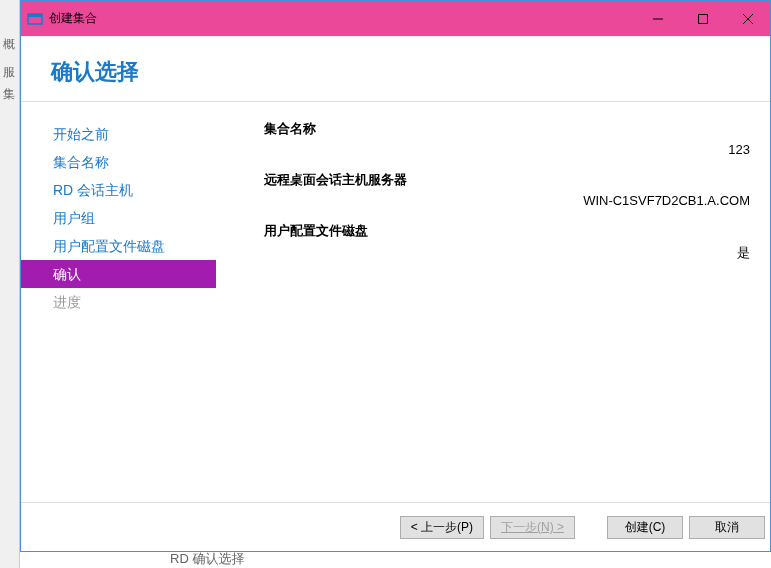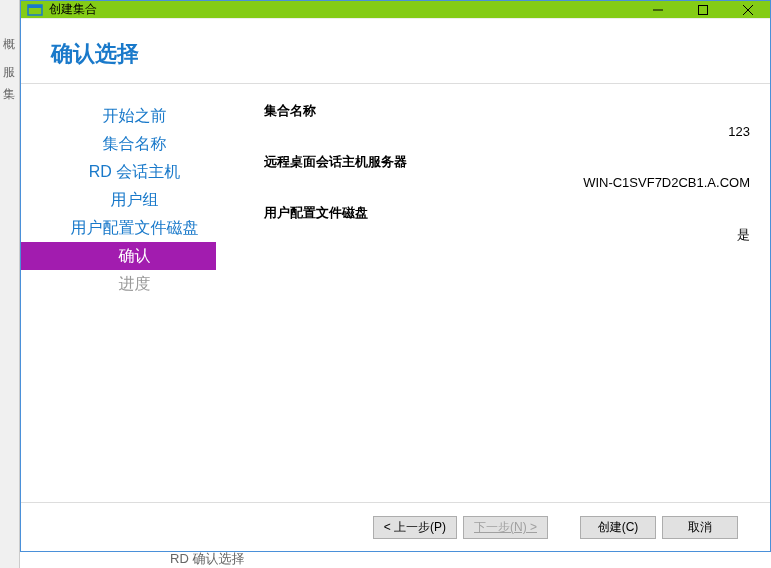--- a/index.html
+++ b/index.html
@@ -30,22 +30,22 @@
 .dialog {
   position: absolute;
   left: 20px;
   top: 0;
   width: 751px;
   height: 552px;
   background: #fff;
   border: 1px solid #4a90d9;
 }
 .titlebar {
-  height: 18px;
-  background: #84cc16;
+  height: 36px;
+  background: #ec4899;
   display: flex;
   align-items: center;
   padding-left: 6px;
   border-bottom: 1px solid #eee;
 }
 .titlebar-icon {
   width: 16px; height: 16px;
   margin-right: 6px;
   display: inline-flex;
   align-items: center;
@@ -81,25 +81,24 @@
 .content {
   display: flex;
   height: 406px;
 }
 .sidebar {
   width: 195px;
   padding-top: 18px;
 }
 .step {
   padding: 4px 0 4px 32px;
-  font-size: 16px;
+  font-size: 14px;
   color: #1979ca;
   cursor: pointer;
   line-height: 20px;
-  text-align: center;
 }
 .step.active {
   background: #a21caf;
   color: #fff;
 }
 .step.disabled {
   color: #999;
   cursor: default;
 }
 .main {
@@ -121,21 +120,21 @@
 .footer {
   position: absolute;
   bottom: 0;
   left: 0;
   right: 0;
   height: 49px;
   border-top: 1px solid #ddd;
   display: flex;
   justify-content: flex-end;
   align-items: center;
-  padding-right: 32px;
+  padding-right: 5px;
   gap: 6px;
 }
 .btn {
   min-width: 76px;
   height: 23px;
   font-size: 12px;
   border: 1px solid #adadad;
   background: #e1e1e1;
   color: #000;
   cursor: pointer;

